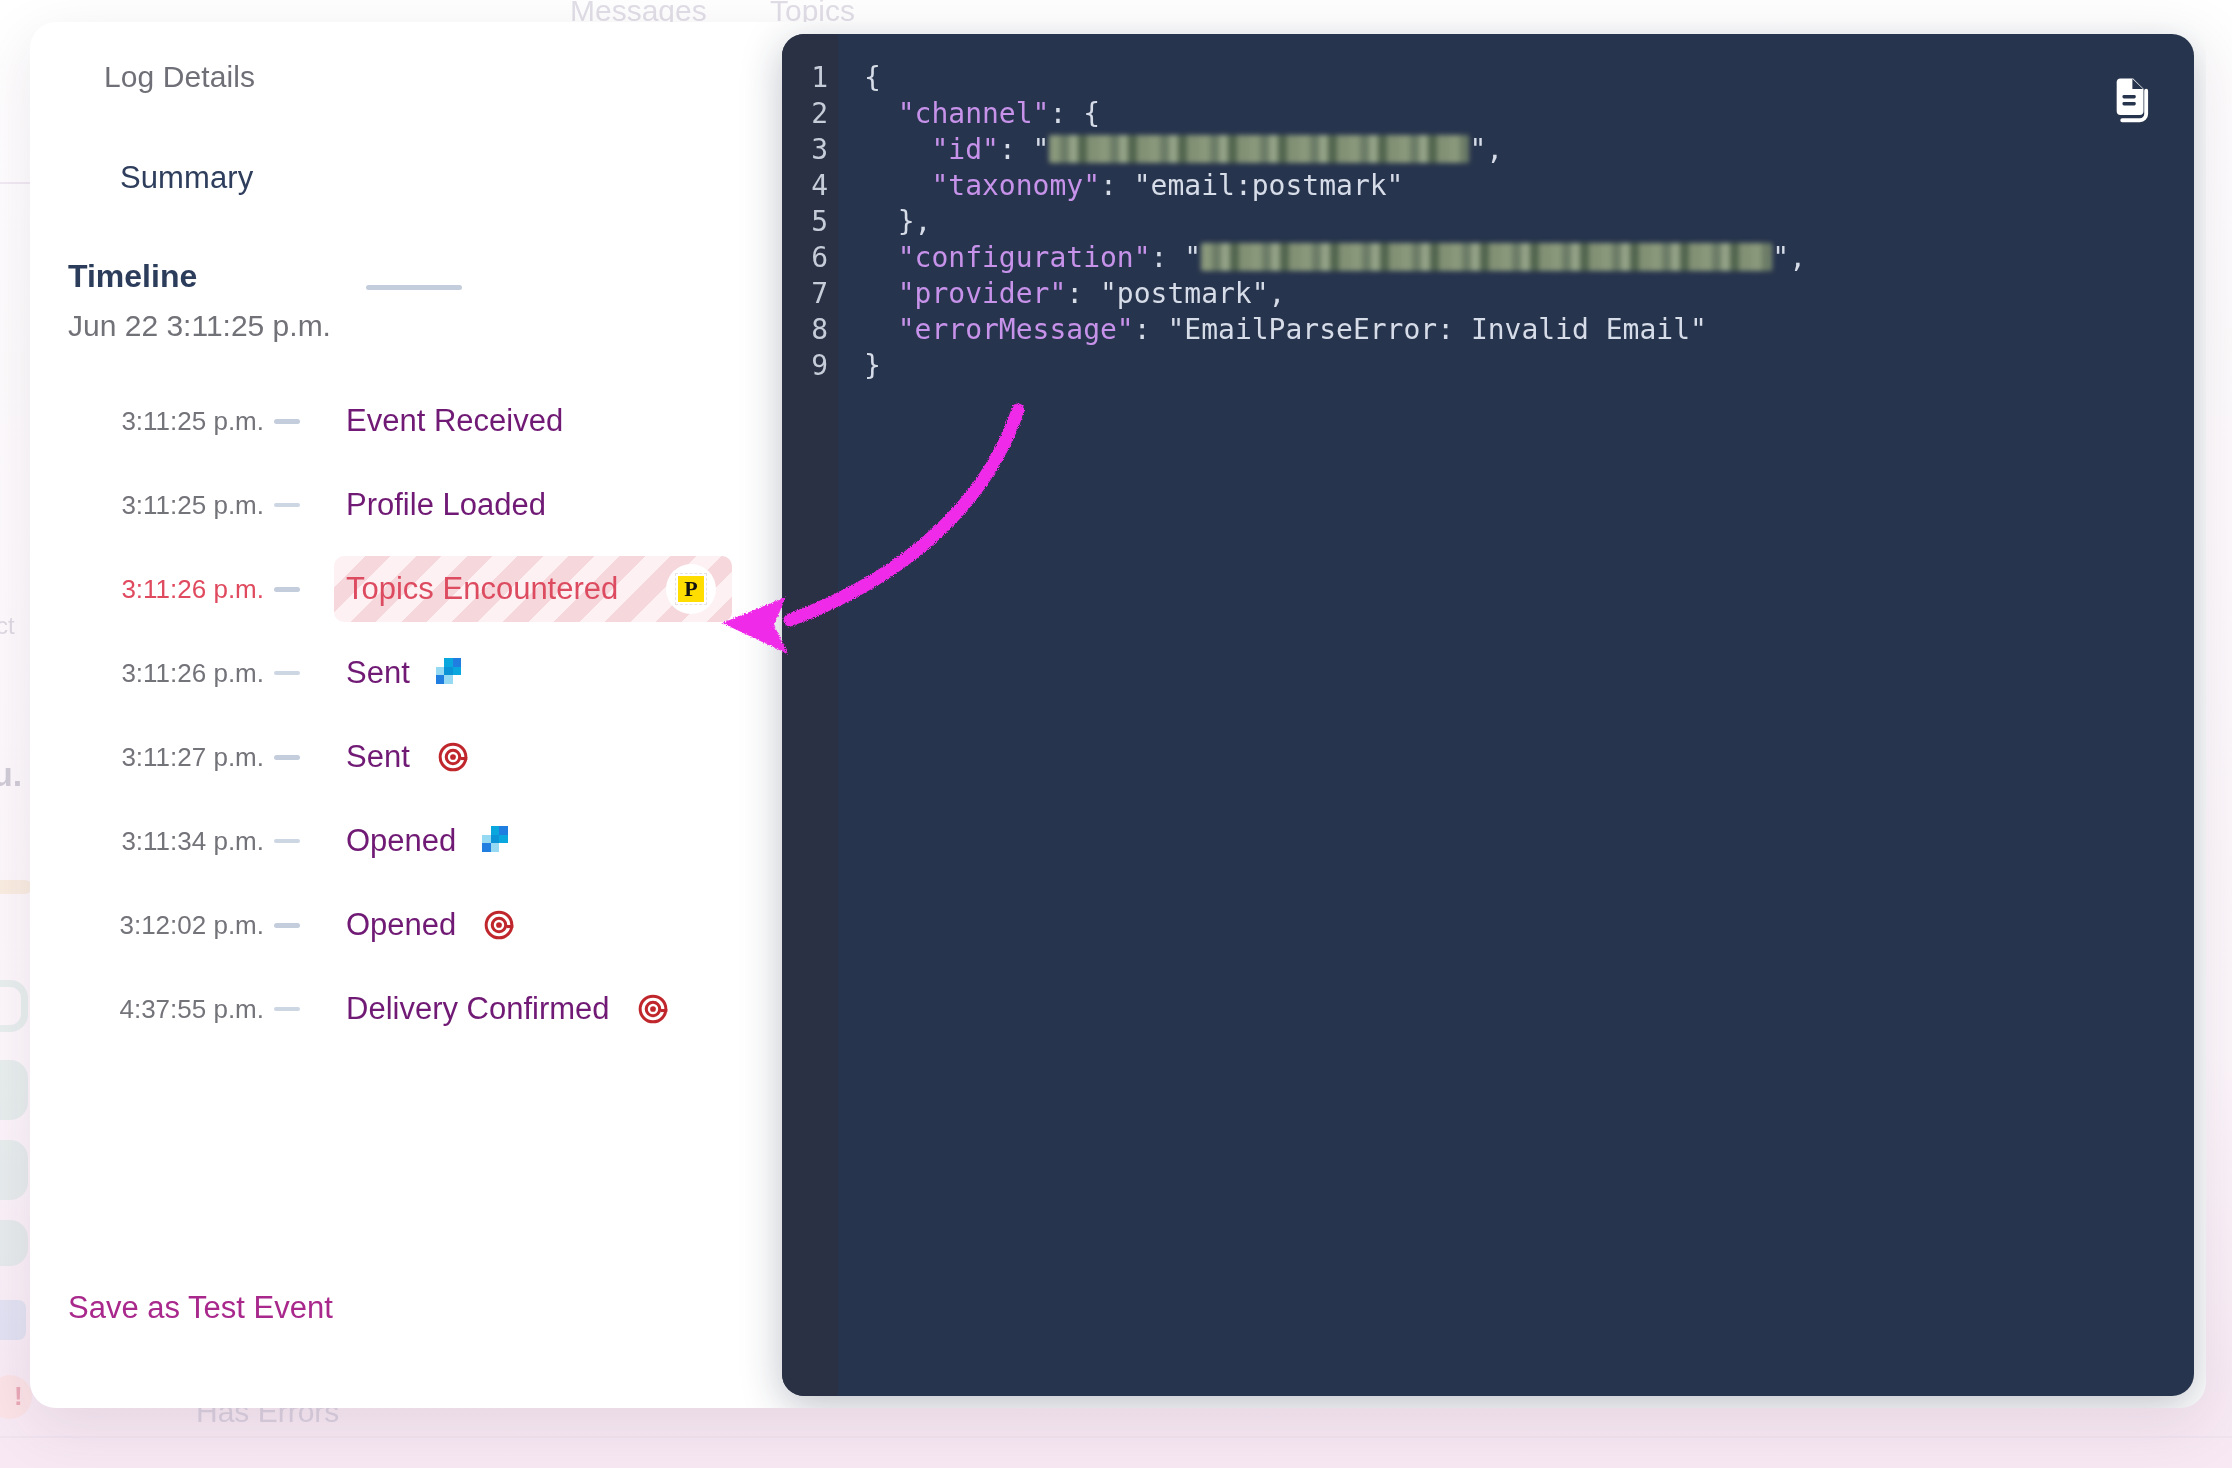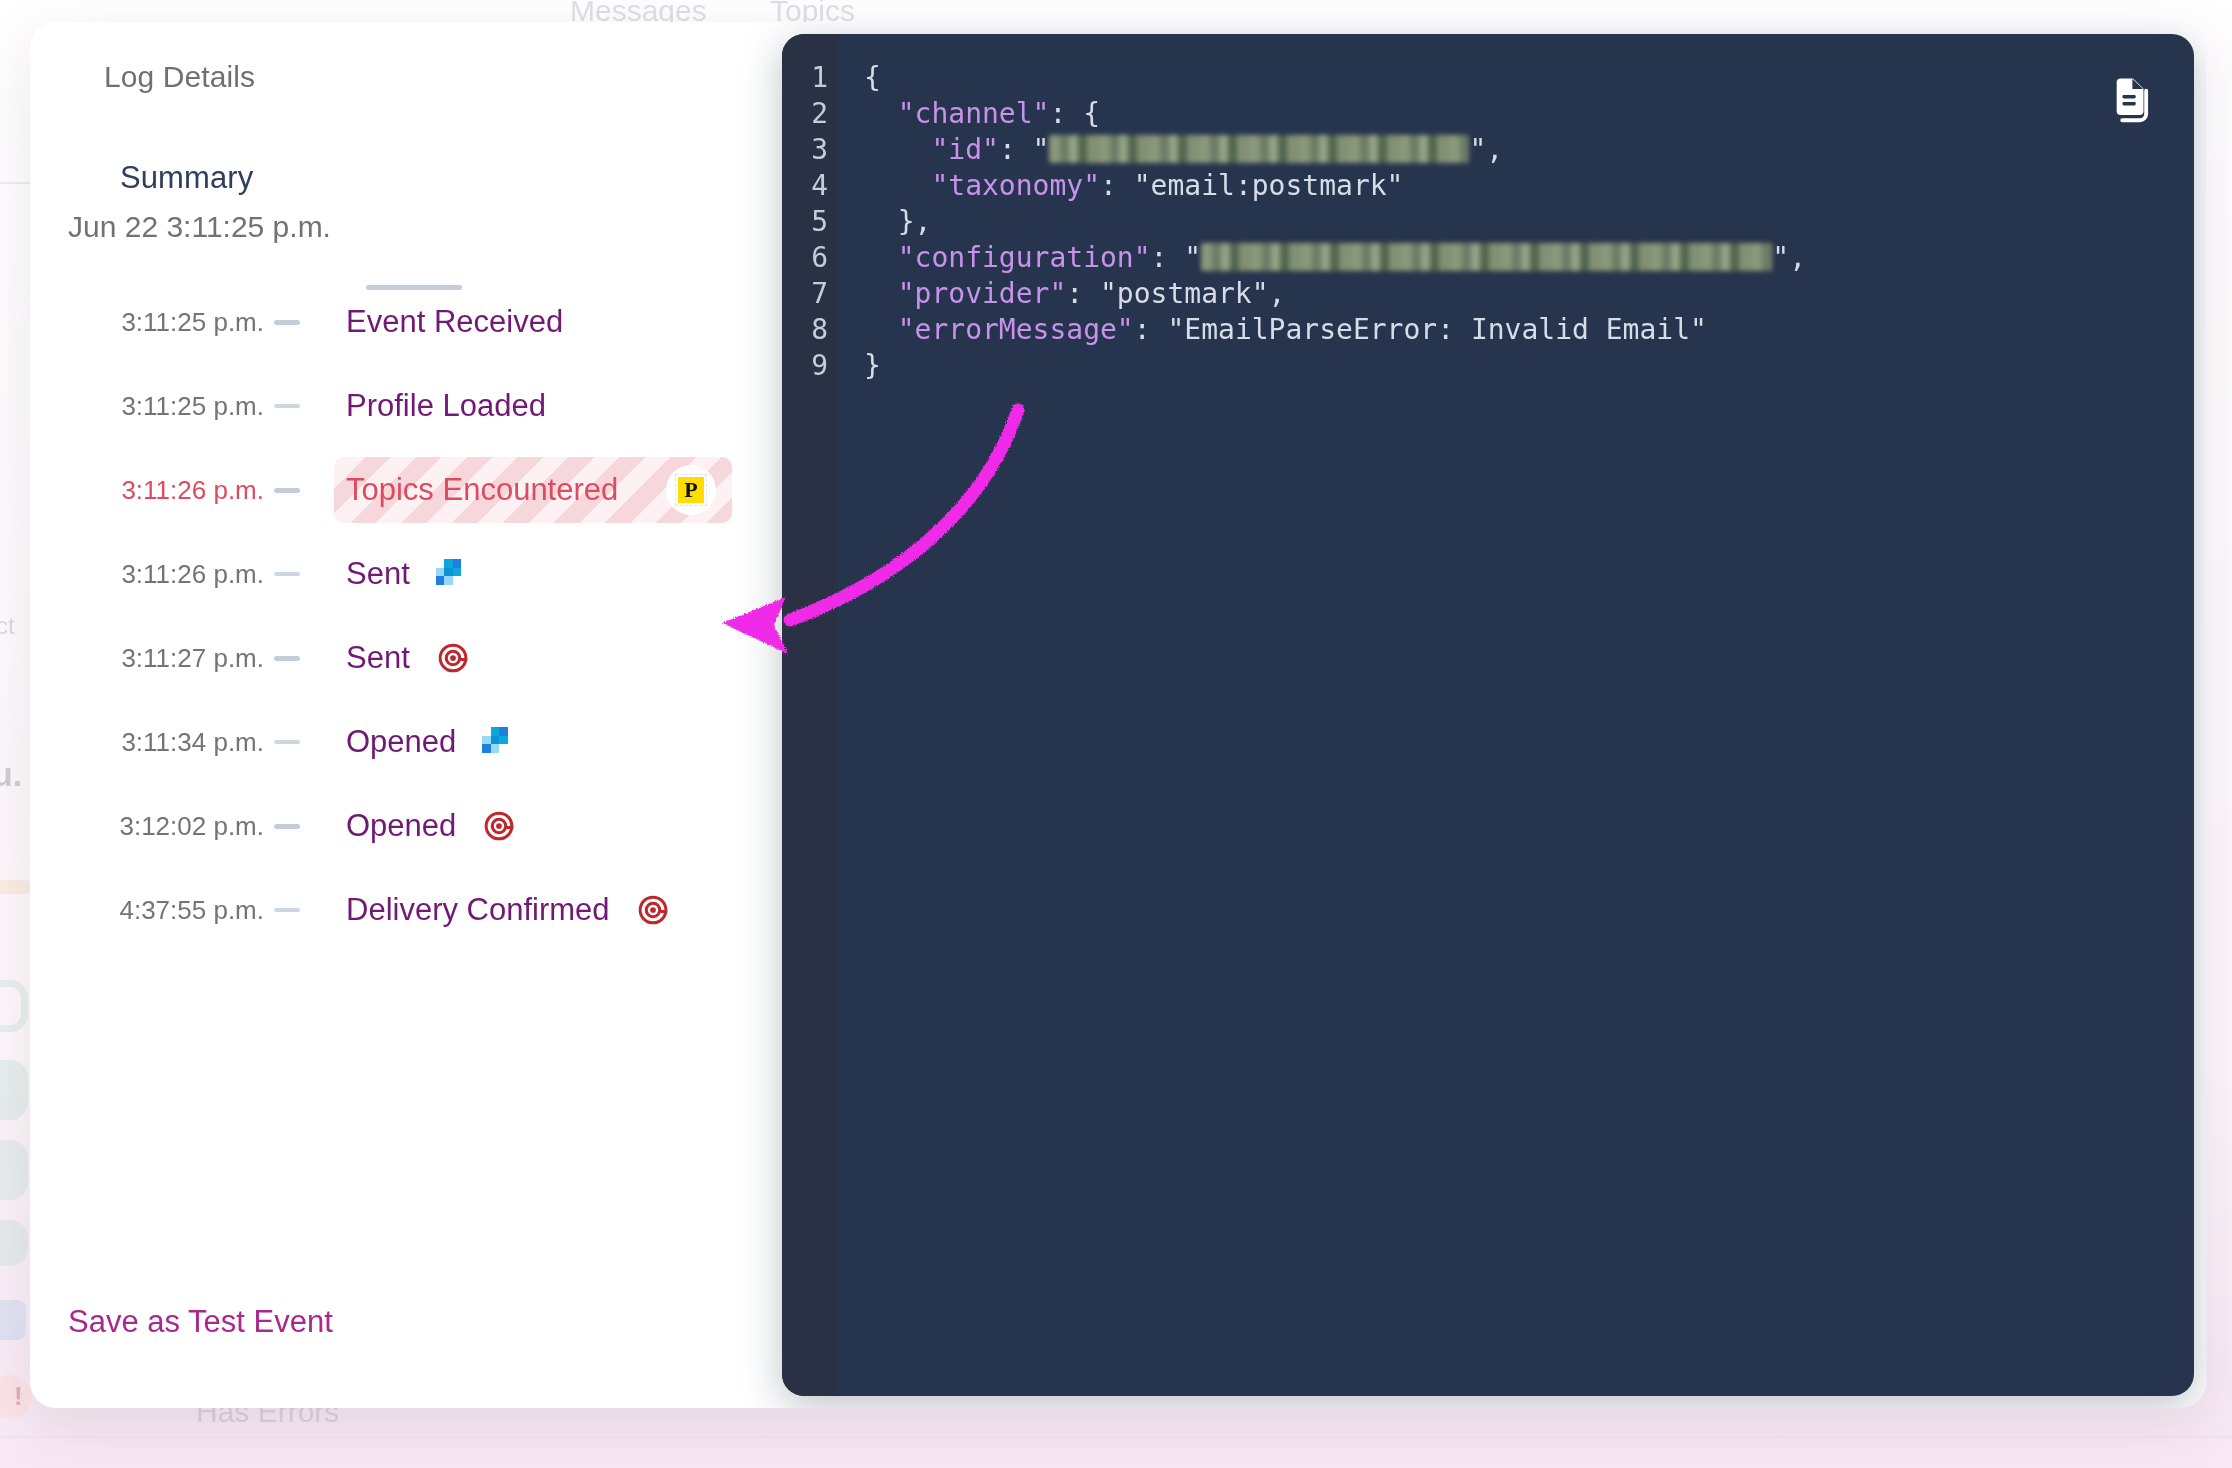--- a/index.html
+++ b/index.html
@@ -233,21 +233,21 @@
   
   .mosaic-icon { width: 34px; height: 34px; position: relative; }
   .mosaic-icon span { position: absolute; display: block; }
 
   
   .target-icon { width: 34px; height: 34px; }
 
   #save-test-event {
     position: absolute;
     left: 38px;
-    bottom: 68px;
+    bottom: 82px;
     font-size: 31px;
     color: #a8288c;
     cursor: pointer;
     white-space: nowrap;
   }
 
   
   #code-pane {
     position: absolute;
     left: 752px;
@@ -349,20 +349,21 @@
 
     <div id="left-pane">
 
       <div id="log-details-title">Log Details</div>
 
       <div id="tabs-row">
         <div class="tab-item">Summary</div>
       </div>
       <div id="tab-divider"></div>
 
+      <div id="timeline-heading">Timeline</div>
       <div id="timeline-date">Jun 22 3:11:25 p.m.</div>
 
       <div id="timeline-list">
           <div class="timeline-row">
             <div class="tl-time">3:11:25 p.m.</div>
             <div class="tl-dash">
               <i></i>
             </div>
             <div class="tl-content">
               <span class="tl-label">Event Received</span>

